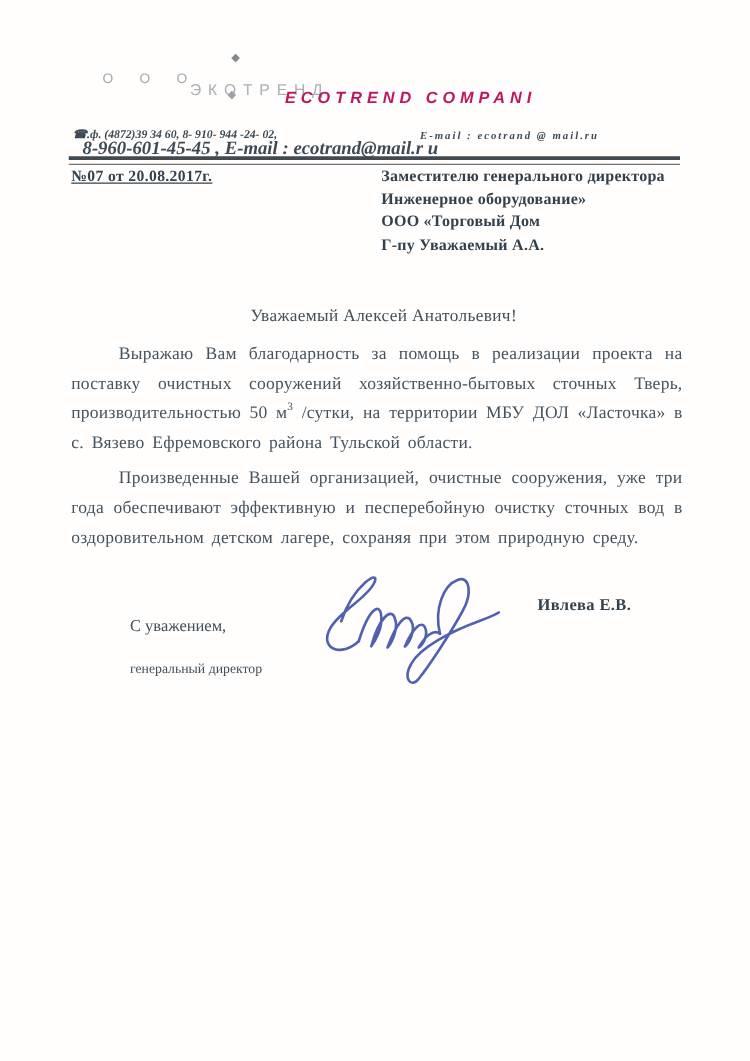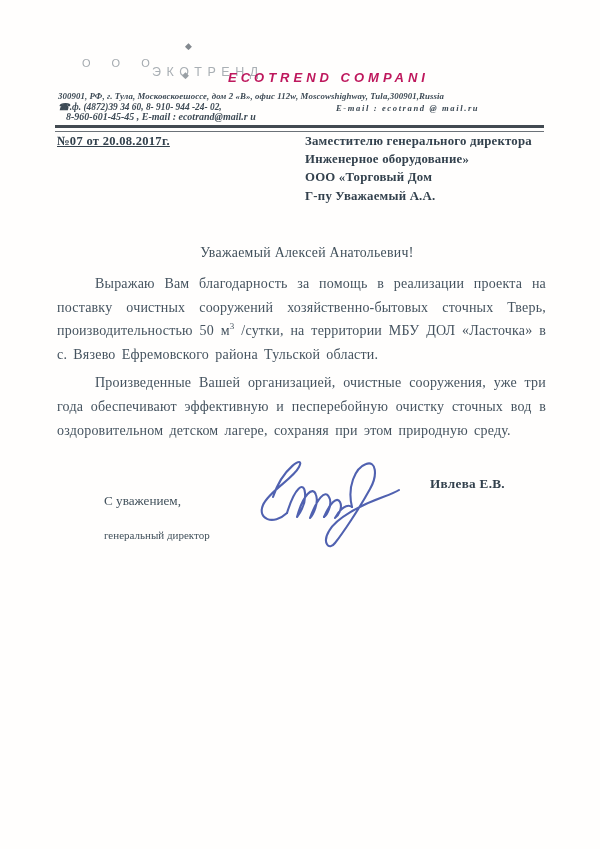--- a/index.html
+++ b/index.html
@@ -30,21 +30,21 @@
     position:absolute; left:58px; top:91px; width:500px;
     font-weight:bold; font-style:italic; font-size:8.8px;
     letter-spacing:0.1px; color:#3d4a55; white-space:nowrap;
   }
   .phone1 {
     position:absolute; left:58px; top:101px;
     font-weight:bold; font-style:italic; font-size:9.4px; color:#3d4a55; white-space:nowrap;
   }
   .phone2 {
     position:absolute; left:66px; top:111px;
-    font-weight:bold; font-style:italic; font-size:10px; color:#3d4a55; white-space:nowrap;text-align:right;
+    font-weight:bold; font-style:italic; font-size:15px; color:#3d4a55; white-space:nowrap;text-align:right;
   }
   .email-right {
     position:absolute; left:336px; top:103px;
     font-weight:bold; font-style:italic; font-size:8.6px;
     letter-spacing:1.6px; color:#3d4a55; white-space:nowrap;
   }
   .header-rule {
     position:absolute; left:55px; top:125px; width:489px; height:7px;
     border-top:3.5px solid #424a51; border-bottom:1.5px solid #6c7278;
   }
@@ -84,21 +84,20 @@
 <body>
 
 <div class="page">
 
   <span class="logo-ooo">О О О</span>
   <span class="diamond-top">◆</span>
   <span class="logo-brand">ЭКОТРЕНД</span>
   <span class="diamond-bottom">◆</span>
 
   <div class="company-title">ECOTREND COMPANI</div>
-  <div class="address">300901, РФ, г. Тула, Московскоешоссе, дом 2 «В», офис 112w, Moscowshighway, Tula,300901,Russia</div>
   <div class="phone1">☎.ф. (4872)39 34 60, 8- 910- 944 -24- 02,</div>
   <div class="phone2">8-960-601-45-45 , E-mail : ecotrand@mail.r u</div>
   <div class="email-right">E-mail : ecotrand @ mail.ru</div>
 
   <div class="header-rule"></div>
 
   <div class="ref-date">№07 от 20.08.2017г.</div>
 
   <div class="recipient">
     <div>Заместителю генерального директора</div>

